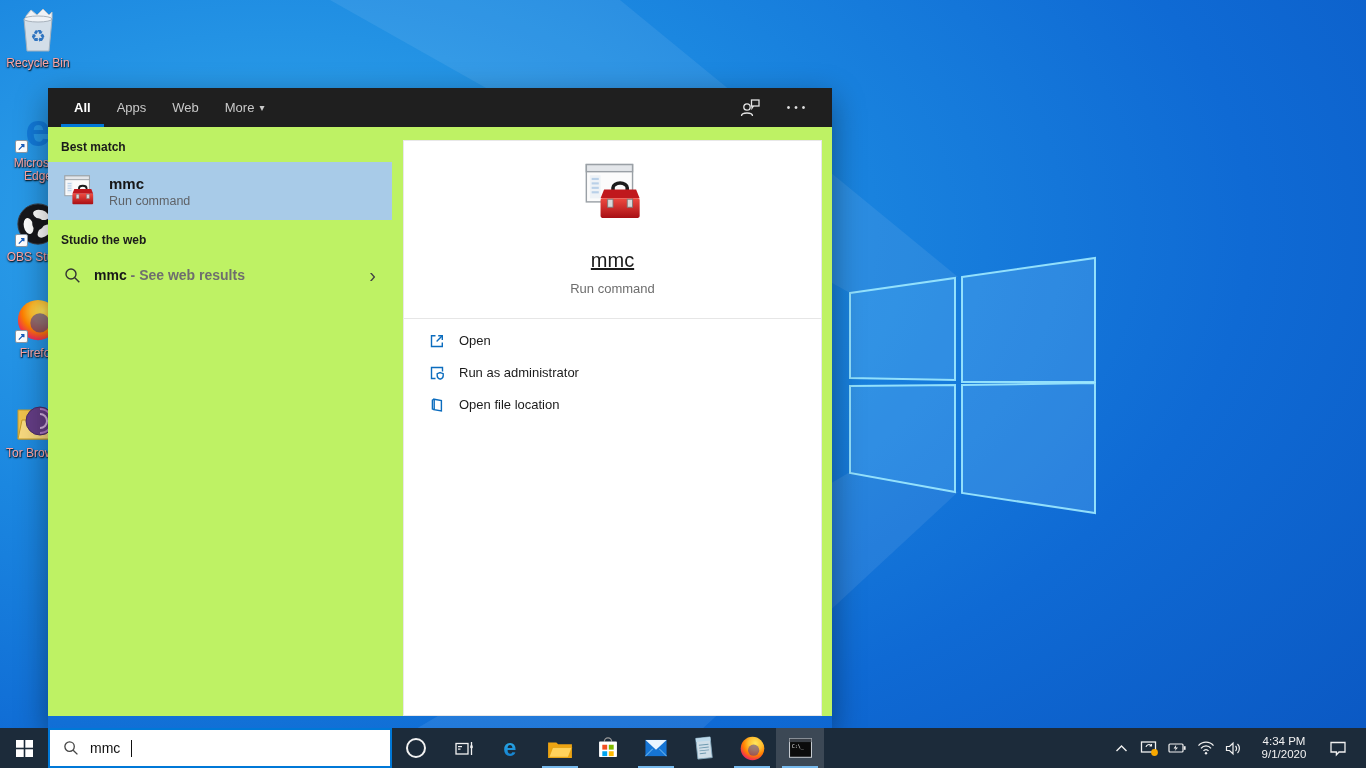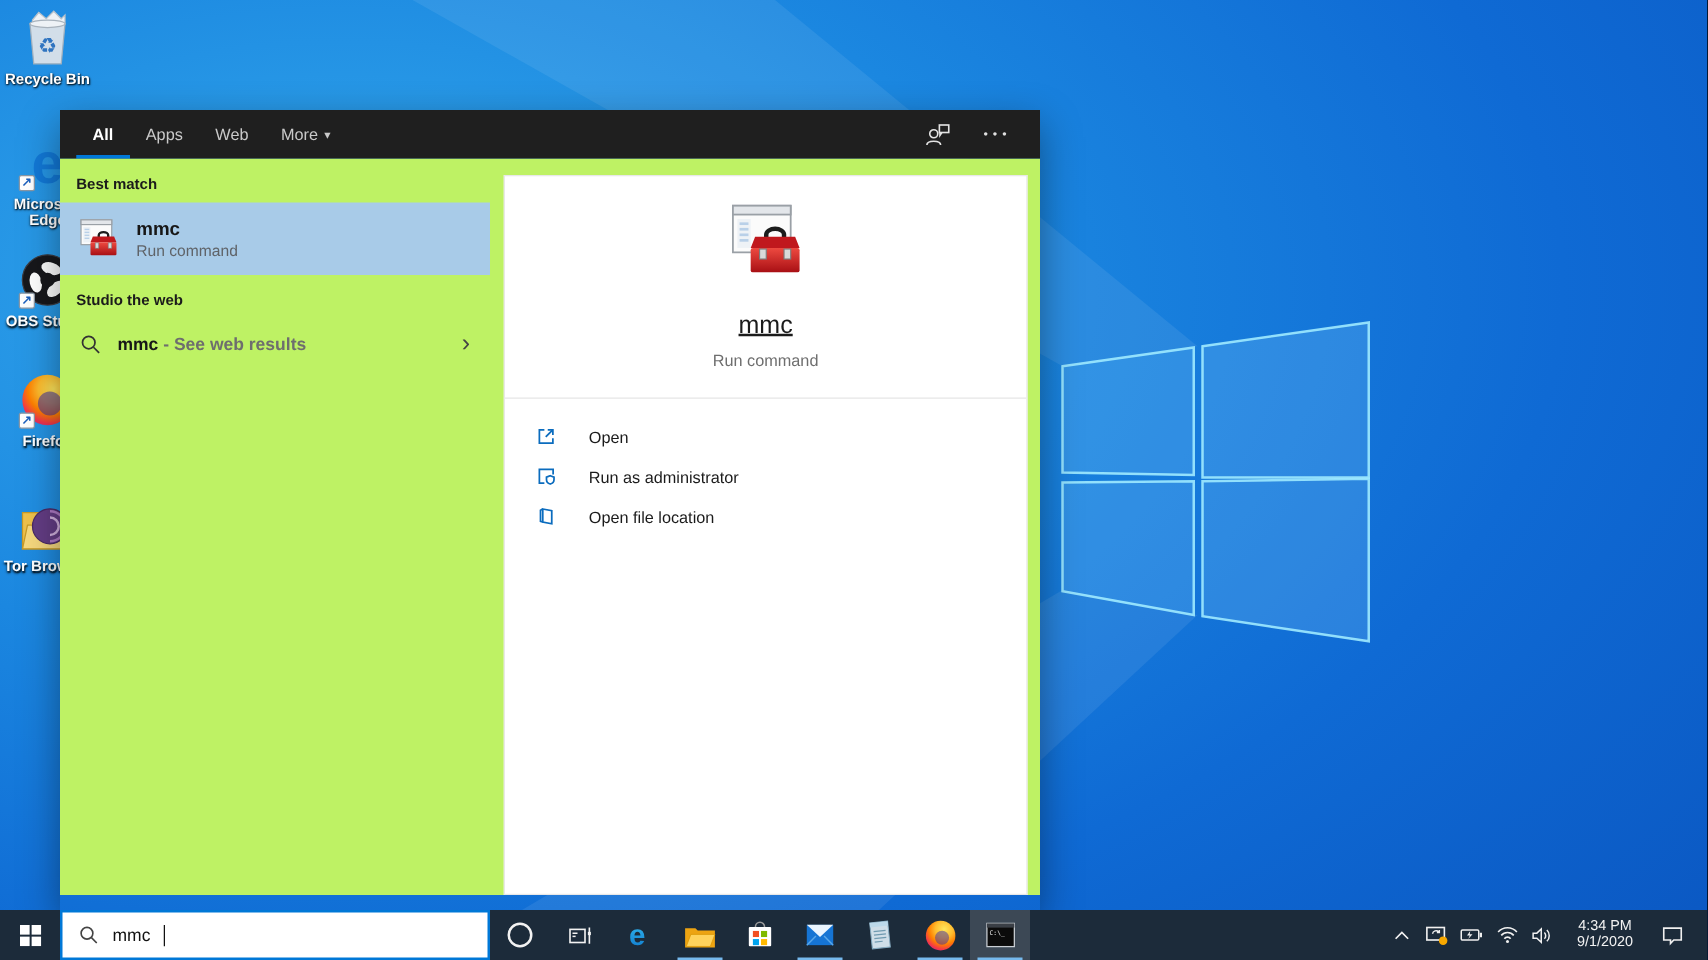--- a/index.html
+++ b/index.html
@@ -7,21 +7,21 @@
   body { font-family:"Liberation Sans", sans-serif; }
   .screen { position:relative; width:1366px; height:768px; overflow:hidden; }
 
   
   .wallpaper { position:absolute; inset:0; z-index:0; }
 
   
   .desktop-icons { position:absolute; left:0; top:0; z-index:1; width:80px; }
   .desk-icon { position:absolute; left:0; width:76px; text-align:center; cursor:default; }
   .di-art { position:relative; width:48px; height:48px; margin:0 auto 3px auto; display:flex; align-items:center; justify-content:center; }
-  .di-label { color:#ffffff; font-size:12px; line-height:13px; text-shadow:0 1px 2px rgba(0,0,0,.85), 1px 1px 1px rgba(0,0,0,.6);font-weight:bold; }
+  .di-label { color:#fca5a5; font-size:12px; line-height:13px; text-shadow:0 1px 2px rgba(0,0,0,.85), 1px 1px 1px rgba(0,0,0,.6); }
   .badge { position:absolute; left:1px; bottom:1px; width:13px; height:13px; background:#fff; border:1px solid #8a97a5; border-radius:2px; color:#1b5fbd; font-size:10px; line-height:12px; font-weight:bold; }
   .edge-e { font-size:46px; font-weight:bold; color:#1279d8; line-height:46px; }
 
   
   .search-panel { position:absolute; left:48px; top:88px; width:784px; height:640px; z-index:5;
                   box-shadow:0 10px 30px rgba(0,0,0,.4); }
   .panel-header { height:39px; background:#1f1f1f; display:flex; align-items:stretch; padding:0 22px 0 13px; }
   .tabs { display:flex; align-items:stretch; flex:1; }
   .tab { position:relative; display:flex; align-items:center; padding:0 13px; color:#c9c9c9; font-size:13px; cursor:pointer; }
   .tab.active { color:#fff; font-weight:bold; }
@@ -43,21 +43,21 @@
   .wr-suffix { color:#6e6e6e; }
   .wr-chevron { position:absolute; right:16px; font-size:20px; color:#444; line-height:20px; }
 
   .preview-card { position:absolute; left:355px; top:13px; width:419px; height:576px; background:#fff;
                   border:1px solid #e8e8e8; display:flex; flex-direction:column; align-items:center; }
   .pv-icon { margin-top:20px; }
   .pv-title { margin-top:24px; font-size:20px; color:#1b1b1b; text-decoration:underline; cursor:pointer; }
   .pv-sub { margin-top:9px; font-size:13px; color:#6e6e6e; }
   .pv-divider { width:100%; border-top:1px solid #e6e6e6; margin-top:22px; }
   .pv-actions { width:100%; margin-top:14px; }
-  .pv-action { display:flex; align-items:center; gap:26px; height:32px; padding-left:25px; font-size:13px; color:#1b1b1b; cursor:pointer; }
+  .pv-action { display:flex; align-items:flex-start; gap:14px; height:32px; padding-left:25px; font-size:13px; color:#1b1b1b; cursor:pointer; }
 
   
   .taskbar { position:absolute; left:0; bottom:0; width:1366px; height:40px; background:#1c2b3a; z-index:10;
              display:flex; align-items:stretch; }
   .tb-btn { width:48px; display:flex; align-items:center; justify-content:center; position:relative; cursor:pointer; }
   .tb-btn.running::after { content:""; position:absolute; bottom:0; left:6px; right:6px; height:2px; background:#76b9ed; }
   .tb-btn.active { background:rgba(255,255,255,.14); }
   .tb-search { width:344px; background:#fff; border:2px solid #0078d7; display:flex; align-items:center;
                padding-left:13px; gap:11px; cursor:text; }
   .tbs-text { font-size:14px; color:#111; }

